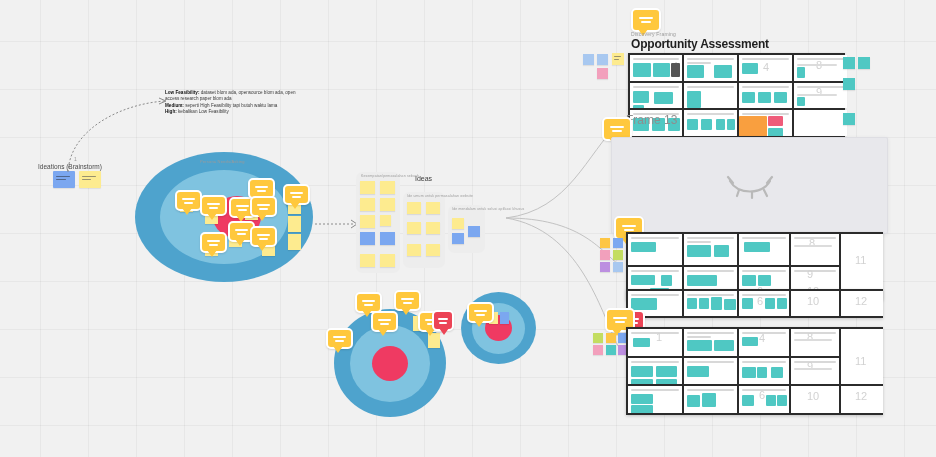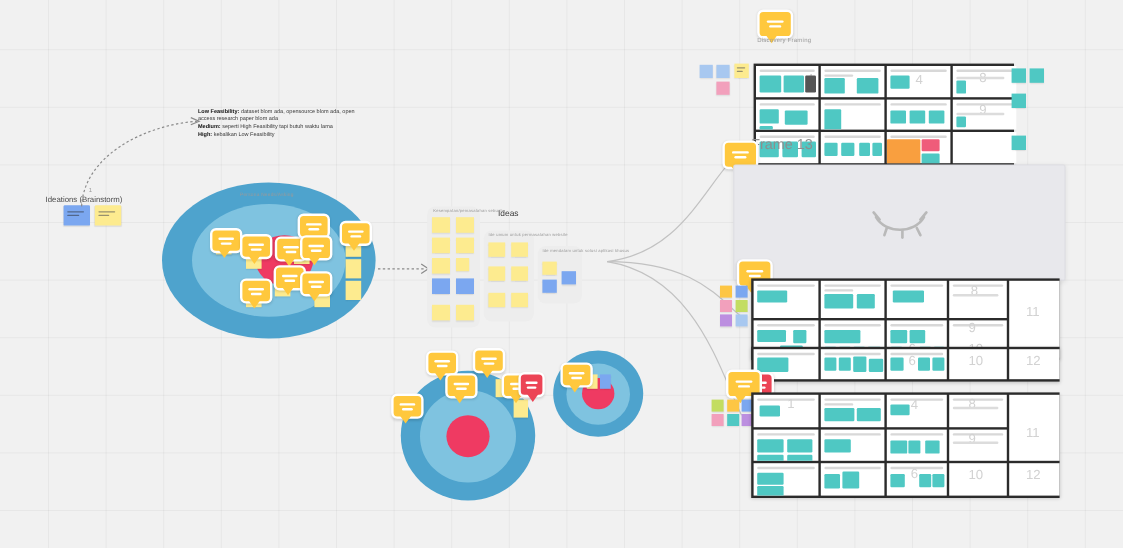--- a/index.html
+++ b/index.html
@@ -242,20 +242,21 @@
     <path d="M 16 158 C 80 150 96 94 130 62" fill="none" stroke="#c2c2c2" stroke-width="1"></path>
     <path d="M 16 158 C 90 158 110 190 128 204" fill="none" stroke="#c2c2c2" stroke-width="1"></path>
     <path d="M 16 158 C 90 170 110 250 128 286" fill="none" stroke="#c2c2c2" stroke-width="1"></path>
   </svg>
 
   <div class="node bubble" style="left:631px;top:8px;width:26px;height:20px;">
       <i class="a"></i>
       <i class="b"></i>
     </div>
   <div class="node lbl-small" style="left:631px;top:31px;">Discovery Framing</div>
+  <div class="node lbl-title" style="left:631px;top:37px;">Opportunity Assessment</div>
 
   <div class="node sticky" style="left:583px;top:54px;width:11px;height:11px;background:#a8c8f0;"></div>
   <div class="node sticky" style="left:597px;top:54px;width:11px;height:11px;background:#a8c8f0;"></div>
   <div class="node sticky" style="left:597px;top:68px;width:11px;height:11px;background:#f2a0bc;"></div>
   <div class="node sticky" style="left:612px;top:53px;width:12px;height:12px;background:#fdeb8f;">
     <div class="tl" style="left:2px;top:3px;width:7px;"></div>
     <div class="tl" style="left:2px;top:6px;width:5px;"></div>
   </div>
 
   <div class="node board" style="left:628px;top:53px;width:213px;height:81px;grid-template-columns:52px 53px 53px 53px;grid-template-rows:1fr 1fr 1fr;">

